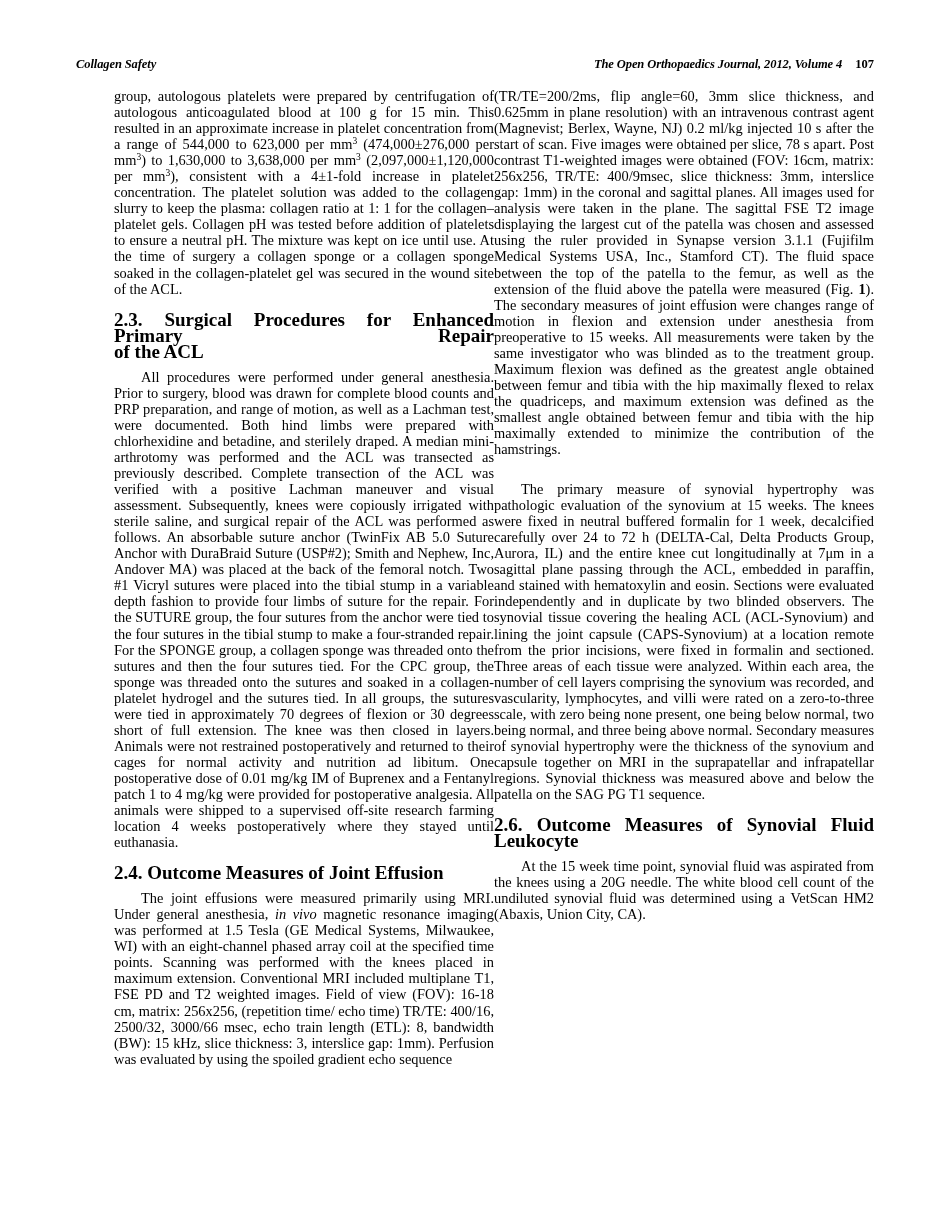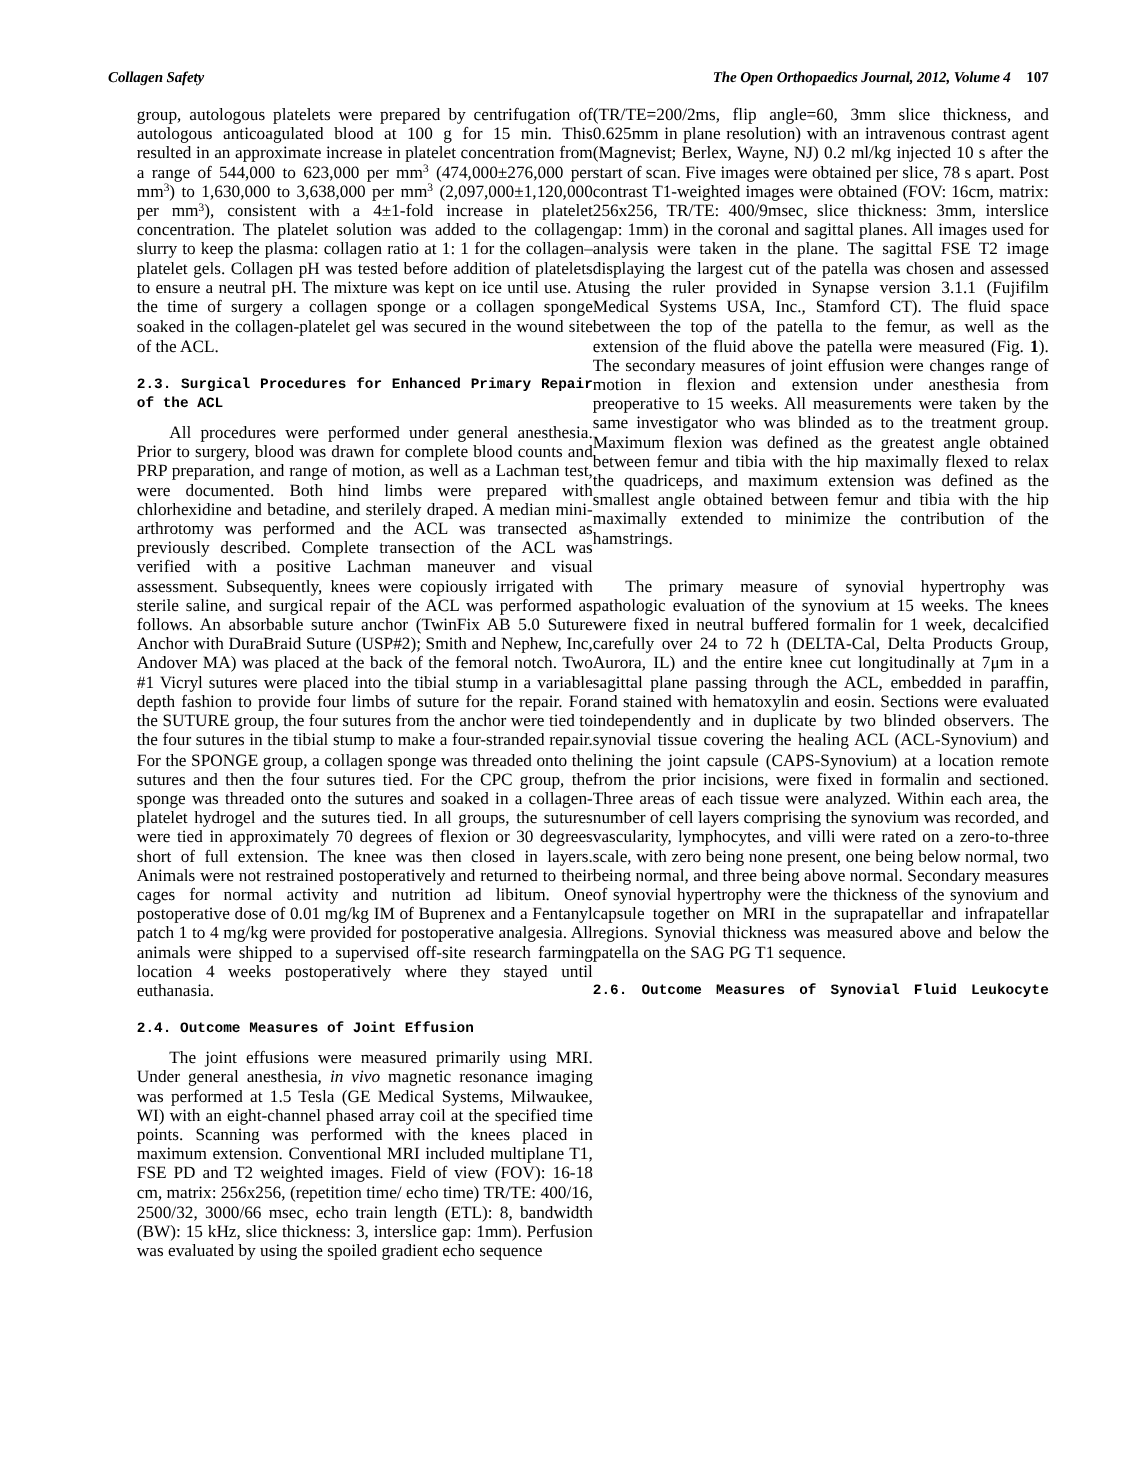--- a/index.html
+++ b/index.html
@@ -13,21 +13,21 @@
     height: 1230px;
     background: #ffffff;
     overflow: hidden;
     font-family: "Liberation Serif", "DejaVu Serif", serif;
     color: #000000;
   }
 
   
   .running-head {
     position: absolute;
-    left: 90px;
+    left: 76px;
     right: 76px;
     top: 56px;
     height: 18px;
     display: flex;
     align-items: baseline;
     justify-content: space-between;
     font-size: 12.5px;
     line-height: 16px;
   }
   .rh-left {
@@ -72,26 +72,25 @@
     text-justify: inter-word;
     hyphens: none;
     text-indent: 27px;
   }
   p.body.cont {
     text-indent: 0;
   }
 
   h2.sec {
     margin: 0;
-    font-size: 12px;
+    font-size: 19px;
     line-height: 16.05px;
     font-weight: bold;
     text-align: justify;
     text-justify: inter-word;
-    font-family: Liberation Mono, monospace;
   }
   
   h2.sec.stretch > span.sline {
     display: block;
     text-align: justify;
     text-align-last: justify;
   }
   h2.sec.stretch > span.sline.last {
     text-align-last: left;
   }
@@ -159,20 +158,21 @@
       <p class="body">The primary measure of synovial hypertrophy was pathologic evaluation of the synovium at 15 weeks. The knees were fixed in neutral buffered formalin for 1 week, decalcified carefully over 24 to 72 h (DELTA-Cal, Delta Products Group, Aurora, IL) and the entire knee cut longitudinally at 7μm in a sagittal plane passing through the ACL, embedded in paraffin, and stained with hematoxylin and eosin. Sections were evaluated independently and in duplicate by two blinded observers. The synovial tissue covering the healing ACL (ACL-Synovium) and lining the joint capsule (CAPS-Synovium) at a location remote from the prior incisions, were fixed in formalin and sectioned. Three areas of each tissue were analyzed. Within each area, the number of cell layers comprising the synovium was recorded, and vascularity, lymphocytes, and villi were rated on a zero-to-three scale, with zero being none present, one being below normal, two being normal, and three being above normal. Secondary measures of synovial hypertrophy were the thickness of the synovium and capsule together on MRI in the suprapatellar and infrapatellar regions. Synovial thickness was measured above and below the patella on the SAG PG T1 sequence.</p>
 
       <div class="gap-before-head"></div>
 
       <h2 class="sec stretch">
         <span class="sline">2.6. Outcome Measures of Synovial Fluid Leukocyte</span>
       </h2>
 
       <div class="gap-after-head"></div>
 
+      <p class="body">At the 15 week time point, synovial fluid was aspirated from the knees using a 20G needle. The white blood cell count of the undiluted synovial fluid was determined using a VetScan HM2 (Abaxis, Union City, CA).</p>
 
       <div class="gap-before-head"></div>
 
 
       <div class="gap-after-head"></div>
 
 
     </div>
 
   </div>

